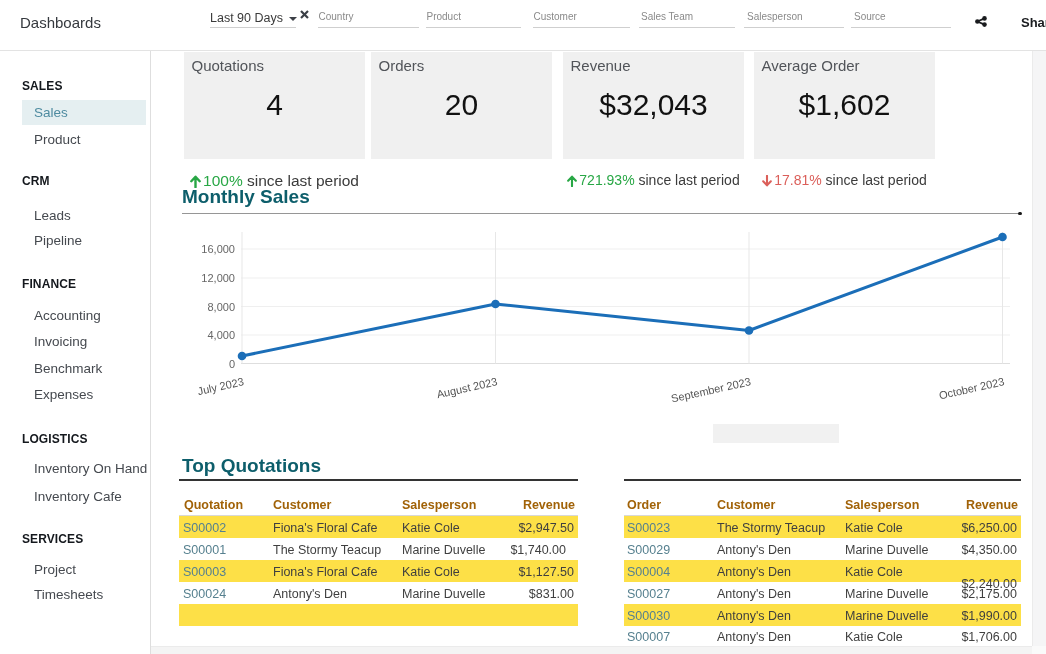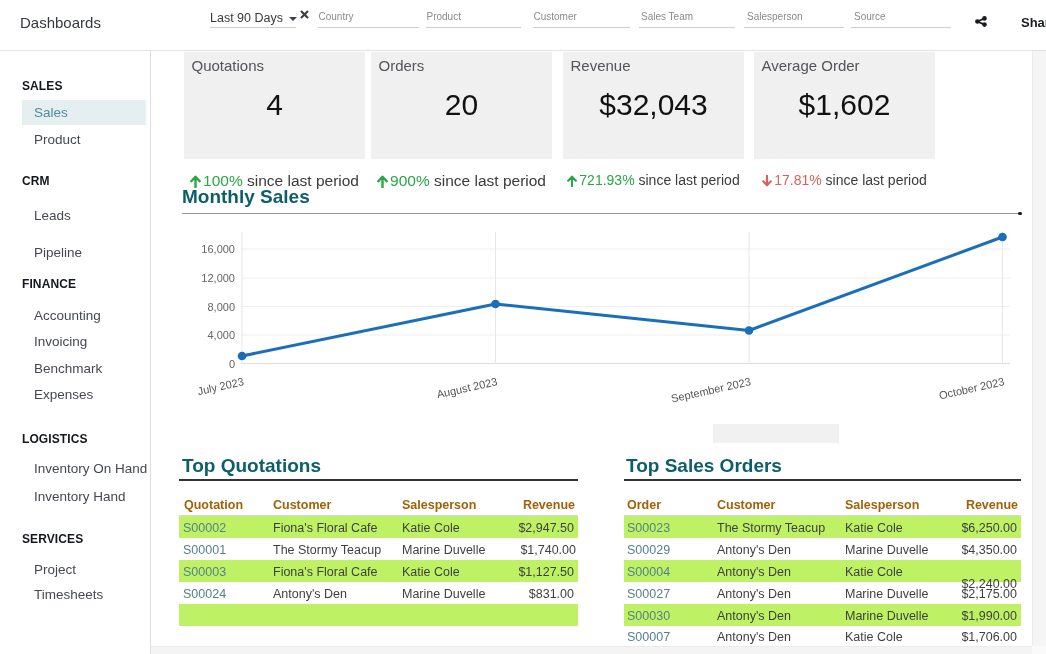--- a/index.html
+++ b/index.html
@@ -47,21 +47,21 @@
 
 
 .sect-title { position:absolute; font-size:19px; font-weight:bold; color:#0d5e6b; white-space:nowrap; }
 .hr1 { position:absolute; height:1px; background:#969696; }
 .hr2 { position:absolute; height:2px; background:#333; }
 
 
 .th { position:absolute; font-size:12.5px; font-weight:bold; color:#a16207; white-space:nowrap; }
 .thb { position:absolute; height:1px; background:#d8d8d8; }
 .trow { position:absolute; height:22px; }
-.striped { background:#bef264; }
+.striped { background:#fde047; }
 .td { position:absolute; top:5px; font-size:12.5px; color:#3f3f3f; white-space:nowrap; }
 .tlink { color:#56808f; }
 .tright { text-align:right; }
 
 
 #vscroll { position:absolute; left:1032px; top:51px; width:14px; height:603px;
   background:#f5f5f6; border-left:1px solid #ebebeb; }
 #hscroll { position:absolute; left:151px; top:646px; width:881px; height:8px;
   background:#f4f4f4; border-top:1px solid #ebebeb; }
 #corner { position:absolute; left:1032px; top:646px; width:14px; height:8px; background:#fafafa; }
@@ -106,46 +106,43 @@
   <div id="sharetxt">Share</div>
 
   <div id="sidebar"></div>
   <div class="shead" style="top:77.5px;">SALES</div>
   <div id="sactive">
       <span>Sales</span>
     </div>
   <div class="sitem" style="top:131px;">Product</div>
   <div class="shead" style="top:173px;">CRM</div>
   <div class="sitem" style="top:206.5px;">Leads</div>
-  <div class="sitem" style="top:231.5px;margin-top:12px;">Pipeline</div>
+  <div class="sitem" style="top:231.5px;">Pipeline</div>
   <div class="shead" style="top:276px;">FINANCE</div>
   <div class="sitem" style="top:307px;">Accounting</div>
   <div class="sitem" style="top:333px;">Invoicing</div>
   <div class="sitem" style="top:359.5px;">Benchmark</div>
   <div class="sitem" style="top:386px;">Expenses</div>
   <div class="shead" style="top:430.5px;">LOGISTICS</div>
   <div class="sitem" style="top:460px;">Inventory On Hand</div>
-  <div class="sitem" style="top:487.5px;">Inventory Hand</div>
+  <div class="sitem" style="top:487.5px;">Inventory Cafe</div>
   <div class="shead" style="top:530.5px;">SERVICES</div>
   <div class="sitem" style="top:561px;">Project</div>
   <div class="sitem" style="top:586px;">Timesheets</div>
 
   <div class="kpi" style="left:184px;">
     <div class="kpi-title">Quotations</div>
     <div class="kpi-num">4</div>
     <div class="kpi-delta"><span class="up"><svg class="arr" width="11" height="13" viewBox="0 0 11 13">
             <path d="M5.5 12.2 V2.2 M1.3 6.2 L5.5 1.7 L9.7 6.2" fill="none" stroke="#28a745" stroke-width="2.4" stroke-linecap="round" stroke-linejoin="round"></path>
           </svg>100%</span> since last period</div>
   </div>
   <div class="kpi" style="left:371px;">
     <div class="kpi-title">Orders</div>
     <div class="kpi-num">20</div>
-    <div class="kpi-delta"><span class="up"><svg class="arr" width="11" height="13" viewBox="0 0 11 13">
-            <path d="M5.5 12.2 V2.2 M1.3 6.2 L5.5 1.7 L9.7 6.2" fill="none" stroke="#28a745" stroke-width="2.4" stroke-linecap="round" stroke-linejoin="round"></path>
-          </svg>900%</span> since last period</div>
   </div>
   <div class="kpi" style="left:563px;">
     <div class="kpi-title">Revenue</div>
     <div class="kpi-num">$32,043</div>
     <div class="kpi-delta" style="font-size:14px;"><span class="up"><svg class="arr" width="10" height="12" viewBox="0 0 11 13">
             <path d="M5.5 12.2 V2.2 M1.3 6.2 L5.5 1.7 L9.7 6.2" fill="none" stroke="#28a745" stroke-width="2.3" stroke-linecap="round" stroke-linejoin="round"></path>
           </svg>721.93%</span> since last period</div>
   </div>
   <div class="kpi" style="left:754px;">
     <div class="kpi-title">Average Order</div>
@@ -202,37 +199,36 @@
   <div class="trow striped" style="left:179px; top:516px; width:399px;">
     <span class="td tlink" style="left:4px;">S00002</span>
     <span class="td" style="left:94px;">Fiona's Floral Cafe</span>
     <span class="td" style="left:223px;">Katie Cole</span>
     <span class="td tright" style="right:4px;">$2,947.50</span>
   </div>
   <div class="trow" style="left:179px; top:538px; width:399px;">
     <span class="td tlink" style="left:4px;">S00001</span>
     <span class="td" style="left:94px;">The Stormy Teacup</span>
     <span class="td" style="left:223px;">Marine Duvelle</span>
-    <span class="td tright" style="right:2px;text-align:center;">$1,740.00</span>
+    <span class="td tright" style="right:12px;text-align:center;">$1,740.00</span>
   </div>
   <div class="trow striped" style="left:179px; top:560px; width:399px;">
     <span class="td tlink" style="left:4px;">S00003</span>
     <span class="td" style="left:94px;">Fiona's Floral Cafe</span>
     <span class="td" style="left:223px;">Katie Cole</span>
     <span class="td tright" style="right:4px;">$1,127.50</span>
   </div>
   <div class="trow" style="left:179px; top:582px; width:399px;">
     <span class="td tlink" style="left:4px;">S00024</span>
     <span class="td" style="left:94px;">Antony's Den</span>
     <span class="td" style="left:223px;">Marine Duvelle</span>
     <span class="td tright" style="right:4px;">$831.00</span>
   </div>
   <div class="trow striped" style="left:179px; top:604px; width:399px;"></div>
 
-  <div class="sect-title" style="left:626px; top:454.5px;">Top Sales Orders</div>
   <div class="hr2" style="left:624px; top:479px; width:397px;"></div>
   <div class="thb" style="left:624px; top:515px; width:397px;"></div>
   <div class="th" style="left:627px; top:497.5px;">Order</div>
   <div class="th" style="left:717px; top:497.5px;">Customer</div>
   <div class="th" style="left:845px; top:497.5px;">Salesperson</div>
   <div class="th tright" style="left:921px; top:497.5px; width:97px;">Revenue</div>
   <div class="trow striped" style="left:624px; top:516px; width:397px;">
     <span class="td tlink" style="left:3px;">S00023</span>
     <span class="td" style="left:93px;">The Stormy Teacup</span>
     <span class="td" style="left:221px;">Katie Cole</span>

